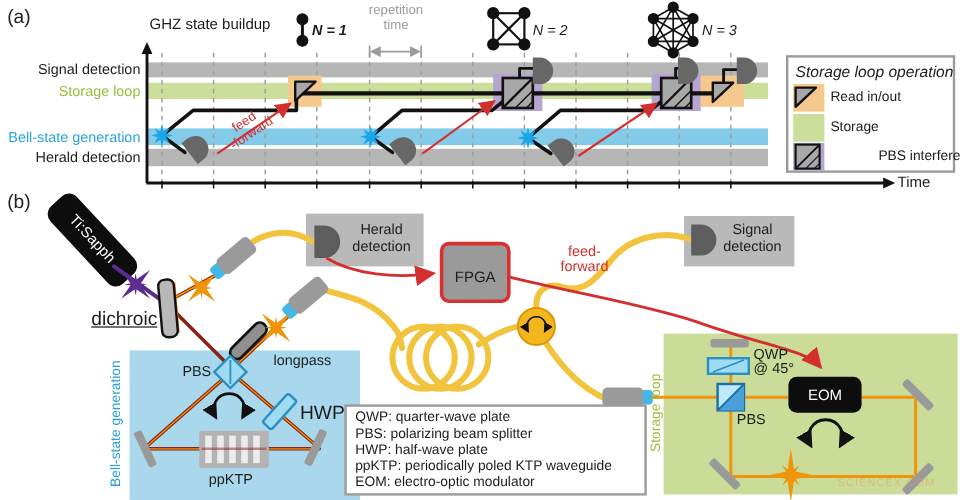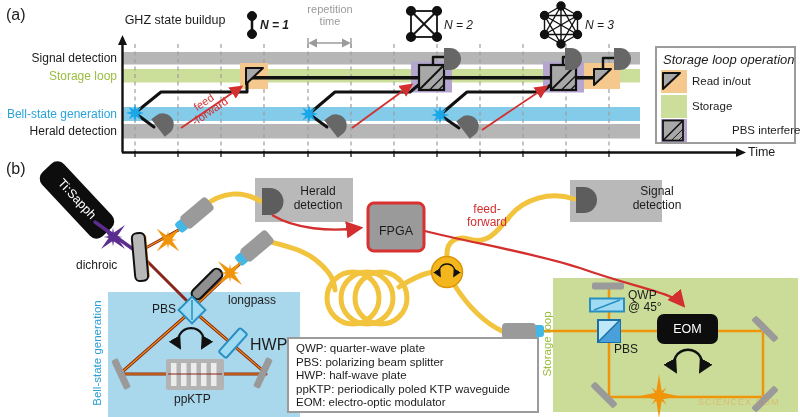--- a/index.html
+++ b/index.html
@@ -347,37 +347,37 @@
     <span>-forward</span>
   </div>
 
   <div class="lab" style="left:663px;top:52px;font-size:13px;font-style:italic;">Storage loop operation</div>
   <div class="lab" style="left:692px;top:75px;font-size:11.5px;">Read in/out</div>
   <div class="lab" style="left:692px;top:100px;font-size:11.5px;">Storage</div>
   <div class="lab" style="left:692px;top:124px;font-size:11.5px;margin-left:40px;">PBS interference</div>
 
   <div class="lab panel-tag" style="left:6px;top:160px;">(b)</div>
   <div class="lab" style="left:37px;top:192px;width:80px;text-align:center;color:#fff;font-size:12.5px;transform:rotate(47deg);">Ti:Sapph</div>
-  <div class="lab" style="left:76px;top:258px;font-size:12px;">dichroic</div>
+  <div class="lab" style="left:76px;top:258px;font-size:16px;text-decoration:underline;">dichroic</div>
   <div class="lab" style="left:228px;top:293px;font-size:12px;">longpass</div>
   <div class="lab" style="left:152px;top:302px;font-size:12px;">PBS</div>
   <div class="lab" style="left:250px;top:336px;font-size:16px;">HWP</div>
   <div class="lab" style="left:174px;top:392px;font-size:12px;">ppKTP</div>
   <div class="lab vert" style="left:34px;top:347px;width:126px;text-align:center;color:#2a9fd4;font-size:11.5px;">Bell-state generation</div>
 
   <div class="lab ctr" style="left:287px;top:184px;width:62px;font-size:12px;line-height:14px;">
     <span>Herald</span><br>
     <span>detection</span>
   </div>
   <div class="lab" style="left:368px;top:203px;width:56px;height:56px;display:flex;align-items:center;justify-content:center;font-size:12.5px;">FPGA</div>
   <div class="lab red ctr" style="left:460px;top:203px;width:54px;font-size:12px;line-height:13px;">
     <span>feed-</span><br>
     <span>forward</span>
   </div>
-  <div class="lab ctr" style="left:596px;top:184px;width:62px;font-size:12px;line-height:14px;margin-left:30px;">
+  <div class="lab ctr" style="left:596px;top:184px;width:62px;font-size:12px;line-height:14px;">
     <span>Signal</span><br>
     <span>detection</span>
   </div>
   <div class="lab vert" style="left:492px;top:338px;width:110px;text-align:center;color:#9cbd3e;font-size:11.5px;">Storage loop</div>
   <div class="lab" style="left:628px;top:289px;font-size:12px;line-height:12px;">
     <span>QWP</span><br>
     <span>@ 45°</span>
   </div>
   <div class="lab" style="left:614px;top:342px;font-size:12px;">PBS</div>
   <div class="lab" style="left:657px;top:314px;width:61px;height:30px;display:flex;align-items:center;justify-content:center;color:#fff;font-size:12.5px;">EOM</div>

